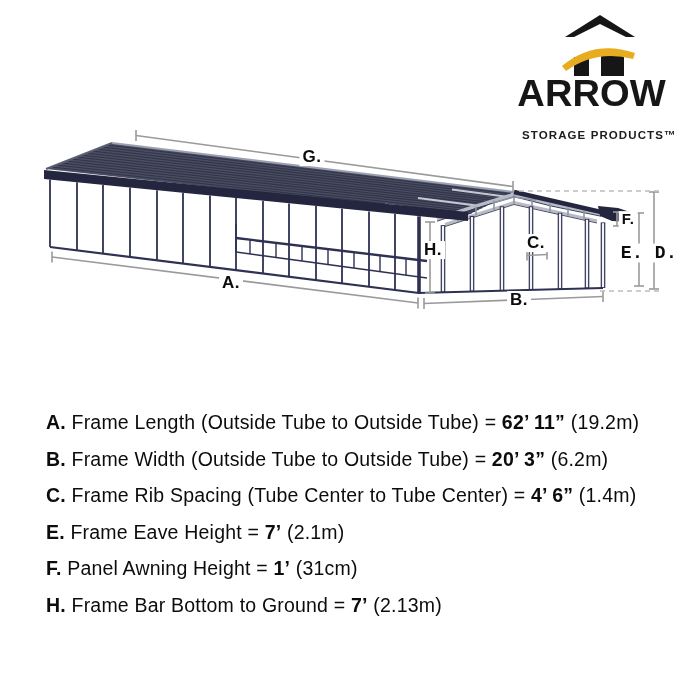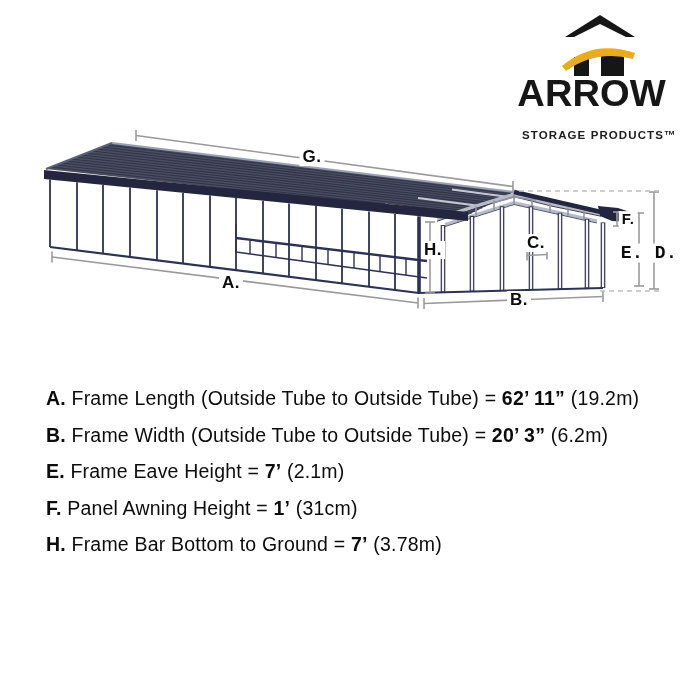--- a/index.html
+++ b/index.html
@@ -20,21 +20,21 @@
   .logo{position:absolute;left:522px;top:12px;width:156px;text-align:left;}
   .logo-icon{display:block;margin:0 auto;}
   .logo-word{
     font-weight:bold;font-size:36px;line-height:1;letter-spacing:0px;
     color:#161616;transform:scale(1.06,1.0);transform-origin:center top;margin-top:-2px;
   }
   .logo-tag{
     font-weight:bold;font-size:11.5px;letter-spacing:1.1px;color:#1c1c1c;margin-top:17px;white-space:nowrap;
   }
   
-  .specs{position:absolute;left:46px;top:388px;}
+  .specs{position:absolute;left:46px;top:412px;}
   .spec-row{
     font-size:19.5px;letter-spacing:.2px;line-height:21px;margin-bottom:15.5px;white-space:nowrap;
   }
   .spec-letter,.spec-value{font-weight:bold;}
 </style>
 </head>
 <body>
 
 <div class="canvas">
 
@@ -239,32 +239,38 @@
       <span class="spec-value">62’ 11”</span>
       <span class="spec-metric">(19.2m)</span>
     </div>
     <div class="spec-row">
       <span class="spec-letter">B.</span>
       <span class="spec-label">Frame Width (Outside Tube to Outside Tube) =</span>
       <span class="spec-value">20’ 3”</span>
       <span class="spec-metric">(6.2m)</span>
     </div>
     <div class="spec-row">
+      <span class="spec-letter">C.</span>
+      <span class="spec-label">Frame Rib Spacing (Tube Center to Tube Center) =</span>
+      <span class="spec-value">4’ 6”</span>
+      <span class="spec-metric">(1.4m)</span>
+    </div>
+    <div class="spec-row">
       <span class="spec-letter">E.</span>
       <span class="spec-label">Frame Eave Height =</span>
       <span class="spec-value">7’</span>
       <span class="spec-metric">(2.1m)</span>
     </div>
     <div class="spec-row">
       <span class="spec-letter">F.</span>
       <span class="spec-label">Panel Awning Height =</span>
       <span class="spec-value">1’</span>
       <span class="spec-metric">(31cm)</span>
     </div>
     <div class="spec-row">
       <span class="spec-letter">H.</span>
       <span class="spec-label">Frame Bar Bottom to Ground =</span>
       <span class="spec-value">7’</span>
-      <span class="spec-metric">(3.78m)</span>
+      <span class="spec-metric">(2.13m)</span>
     </div>
   </div>
 
 </div>
 
 </body></html>

